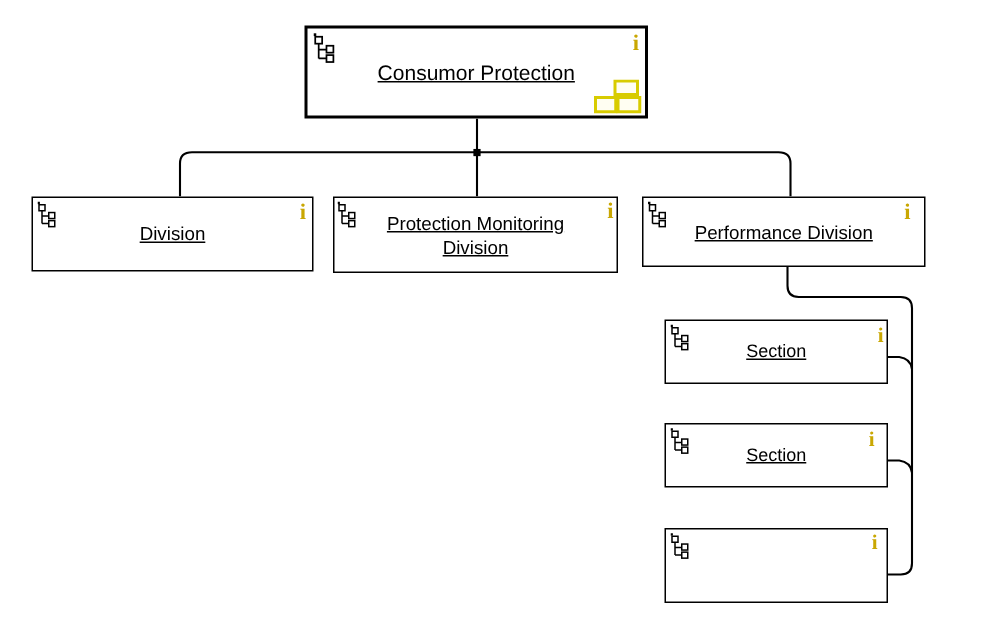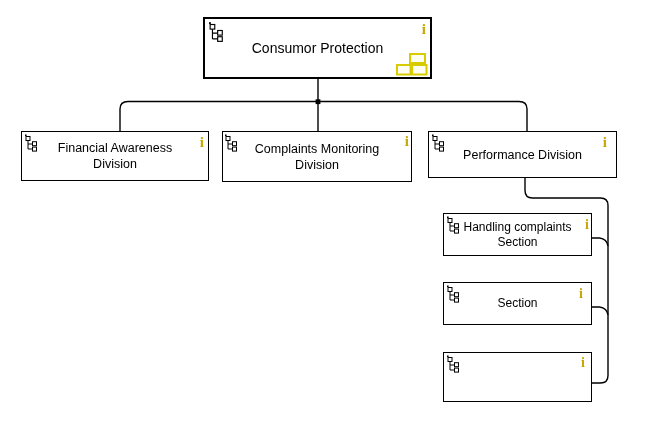--- a/index.html
+++ b/index.html
@@ -19,21 +19,21 @@
   #node-sec2{left:443px;top:282px;width:149px;height:43px;}
   #node-sec3{left:443px;top:352px;width:149px;height:50px;justify-content:flex-end;padding-bottom:11px;}
   .org-icon{position:absolute;left:3px;top:2px;width:13px;height:18px;}
   #node-root .org-icon{left:4px;top:3px;width:15px;height:20px;}
   .info{
     position:absolute;font-family:"Liberation Serif",serif;font-weight:bold;
     color:var(--info-color,#c9a702);font-size:15px;line-height:1;
   }
   #node-sec1 .info,#node-sec2 .info,#node-sec3 .info{font-size:14px;}
   .assign-icon{position:absolute;right:2px;bottom:1px;width:32px;height:23px;}
-  .ln{display:block;}
+  .ln{display:block;text-decoration:underline;}
 </style>
 </head>
 <body>
 
 <div class="canvas">
 
   <svg class="connectors" width="654" height="425" viewBox="0 0 654 425">
     <g stroke="#000" stroke-width="1.4" fill="none">
       <path d="M318,79 V131"></path>
       <path d="M120,131 V109 Q120,101.5 128,101.5 H519 Q527,101.5 527,109 V131"></path>
@@ -65,34 +65,33 @@
 
   <div class="node" id="node-div1">
     <svg class="org-icon" viewBox="0 0 13 17">
       <rect x="0" y="0" width="1.6" height="1.6" fill="#000"></rect>
       <rect x="1" y="2" width="4" height="4" fill="#fff" stroke="#000" stroke-width="1"></rect>
       <path d="M3,6 V14.5 M3,9.5 H7.5 M3,14.5 H7.5" stroke="#000" stroke-width="1" fill="none"></path>
       <rect x="7.5" y="7.2" width="4" height="4" fill="#fff" stroke="#000" stroke-width="1"></rect>
       <rect x="7.5" y="12.6" width="4" height="4" fill="#fff" stroke="#000" stroke-width="1"></rect>
     </svg>
     <span class="info" style="right:4px;top:3px;">i</span>
-    <span class="ln">Financial Awareness</span>
     <span class="ln">Division</span>
   </div>
 
   <div class="node" id="node-div2">
     <svg class="org-icon" style="left:2px;top:2px;" viewBox="0 0 13 17">
       <rect x="0" y="0" width="1.6" height="1.6" fill="#000"></rect>
       <rect x="1" y="2" width="4" height="4" fill="#fff" stroke="#000" stroke-width="1"></rect>
       <path d="M3,6 V14.5 M3,9.5 H7.5 M3,14.5 H7.5" stroke="#000" stroke-width="1" fill="none"></path>
       <rect x="7.5" y="7.2" width="4" height="4" fill="#fff" stroke="#000" stroke-width="1"></rect>
       <rect x="7.5" y="12.6" width="4" height="4" fill="#fff" stroke="#000" stroke-width="1"></rect>
     </svg>
     <span class="info" style="right:2px;top:2px;">i</span>
-    <span class="ln">Complaints Monitoring</span>
+    <span class="ln">Protection Monitoring</span>
     <span class="ln">Division</span>
   </div>
 
   <div class="node" id="node-div3">
     <svg class="org-icon" viewBox="0 0 13 17">
       <rect x="0" y="0" width="1.6" height="1.6" fill="#000"></rect>
       <rect x="1" y="2" width="4" height="4" fill="#fff" stroke="#000" stroke-width="1"></rect>
       <path d="M3,6 V14.5 M3,9.5 H7.5 M3,14.5 H7.5" stroke="#000" stroke-width="1" fill="none"></path>
       <rect x="7.5" y="7.2" width="4" height="4" fill="#fff" stroke="#000" stroke-width="1"></rect>
       <rect x="7.5" y="12.6" width="4" height="4" fill="#fff" stroke="#000" stroke-width="1"></rect>
@@ -103,21 +102,20 @@
 
   <div class="node" id="node-sec1">
     <svg class="org-icon" viewBox="0 0 13 17">
       <rect x="0" y="0" width="1.6" height="1.6" fill="#000"></rect>
       <rect x="1" y="2" width="4" height="4" fill="#fff" stroke="#000" stroke-width="1"></rect>
       <path d="M3,6 V14.5 M3,9.5 H7.5 M3,14.5 H7.5" stroke="#000" stroke-width="1" fill="none"></path>
       <rect x="7.5" y="7.2" width="4" height="4" fill="#fff" stroke="#000" stroke-width="1"></rect>
       <rect x="7.5" y="12.6" width="4" height="4" fill="#fff" stroke="#000" stroke-width="1"></rect>
     </svg>
     <span class="info" style="right:2px;top:4px;">i</span>
-    <span class="ln">Handling complaints</span>
     <span class="ln">Section</span>
   </div>
 
   <div class="node" id="node-sec2">
     <svg class="org-icon" viewBox="0 0 13 17">
       <rect x="0" y="0" width="1.6" height="1.6" fill="#000"></rect>
       <rect x="1" y="2" width="4" height="4" fill="#fff" stroke="#000" stroke-width="1"></rect>
       <path d="M3,6 V14.5 M3,9.5 H7.5 M3,14.5 H7.5" stroke="#000" stroke-width="1" fill="none"></path>
       <rect x="7.5" y="7.2" width="4" height="4" fill="#fff" stroke="#000" stroke-width="1"></rect>
       <rect x="7.5" y="12.6" width="4" height="4" fill="#fff" stroke="#000" stroke-width="1"></rect>

